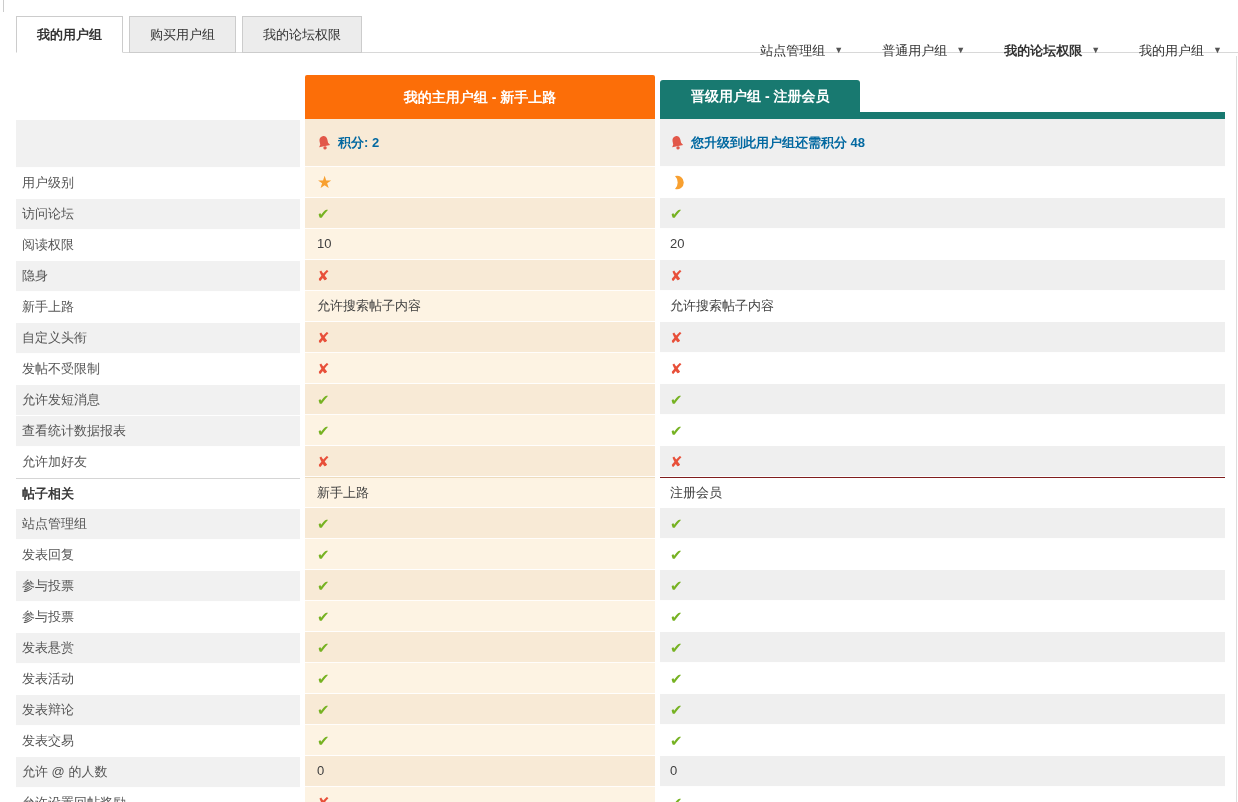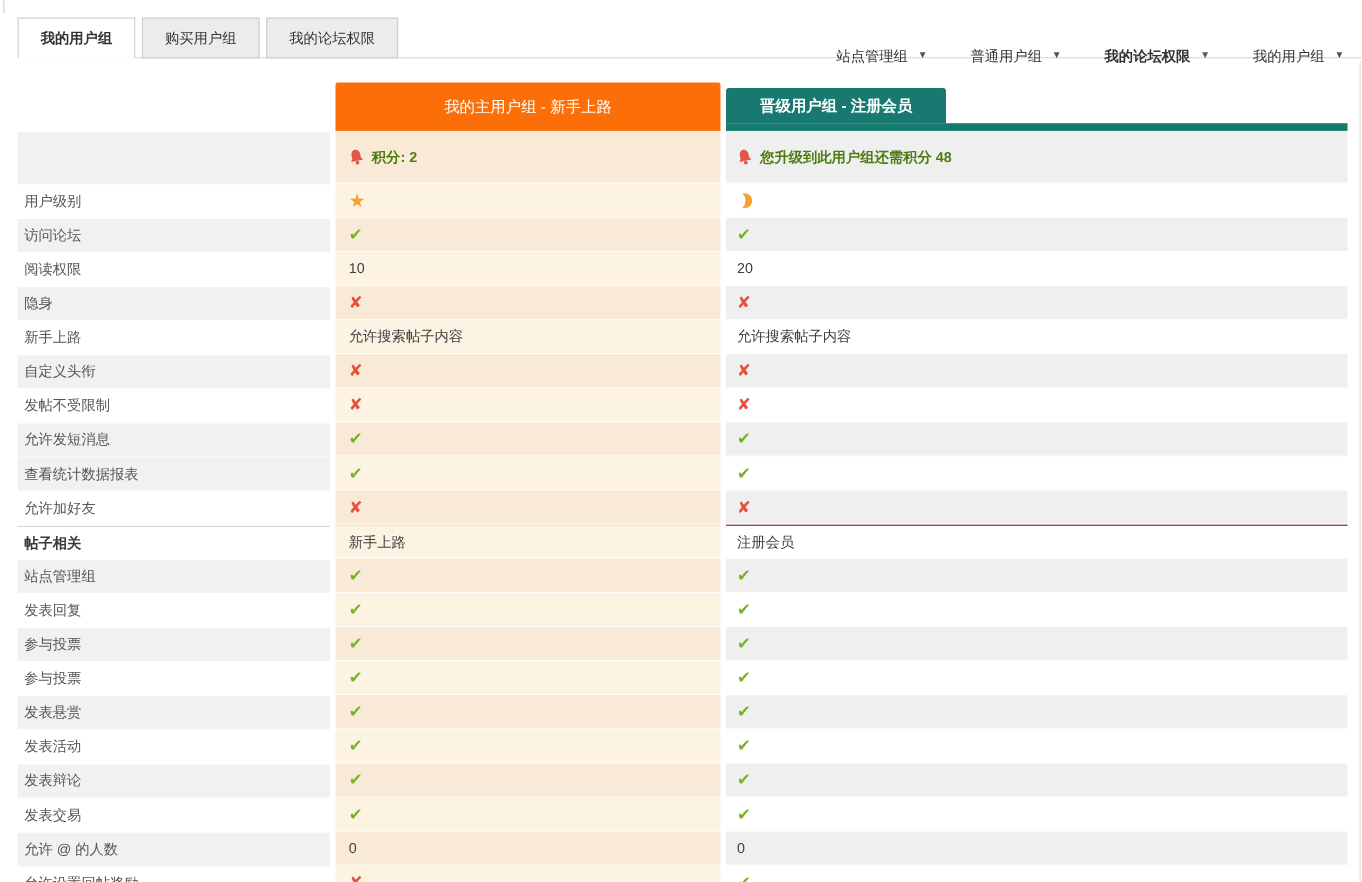--- a/index.html
+++ b/index.html
@@ -27,29 +27,29 @@
 
   
   .grid{display:flex;margin:22px 0 0 16px}
   .col{display:flex;flex-direction:column}
   .col-labels{width:284px;margin-right:5px}
   .col-mine{width:350px;margin-right:5px}
   .col-next{width:565px}
 
   .hdr-spacer{height:45px}
   .hdr-orange{height:44px;line-height:44px;text-align:center;background:var(--orange);
-    color:#fff;font-weight:normal;font-size:14px;border-radius:2px 2px 0 0}
+    color:#fff;font-weight:bold;font-size:14px;border-radius:2px 2px 0 0}
   .hdr-right{position:relative;height:44px}
   .teal-bar{position:absolute;left:0;right:0;bottom:0;height:7px;background:var(--teal)}
   .teal-tab{position:absolute;left:0;bottom:7px;height:32px;line-height:32px;padding:0 31px;
     background:var(--teal);color:#fff;font-weight:bold;font-size:14px;border-radius:3px 3px 0 0;display:inline-block}
 
   .cell{height:31px;line-height:30px;border-bottom:1px solid rgba(255,255,255,.9);
     padding-left:10px;display:flex;align-items:center;white-space:nowrap;overflow:hidden}
-  .cell.tall{height:48px;font-weight:bold;color:#4d7c0f}
+  .cell.tall{height:48px;font-weight:bold;color:#0369a1}
   .col-labels .cell{padding-left:6px;color:#555}
   .col-mine .cell{padding-left:12px}
   .col-labels .light{background:#fff}
   .col-labels .dark{background:var(--lbl-gray)}
   .col-mine .light{background:var(--cream-light)}
   .col-mine .dark{background:var(--cream-dark)}
   .col-next .light{background:#fff}
   .col-next .dark{background:var(--rt-gray)}
   .col-labels .cell.section{font-weight:bold;color:#3a3a3a;border-top:1px solid #d5d5d5}
   .col-mine .cell.section{border-top:1px solid #eddbbd}

